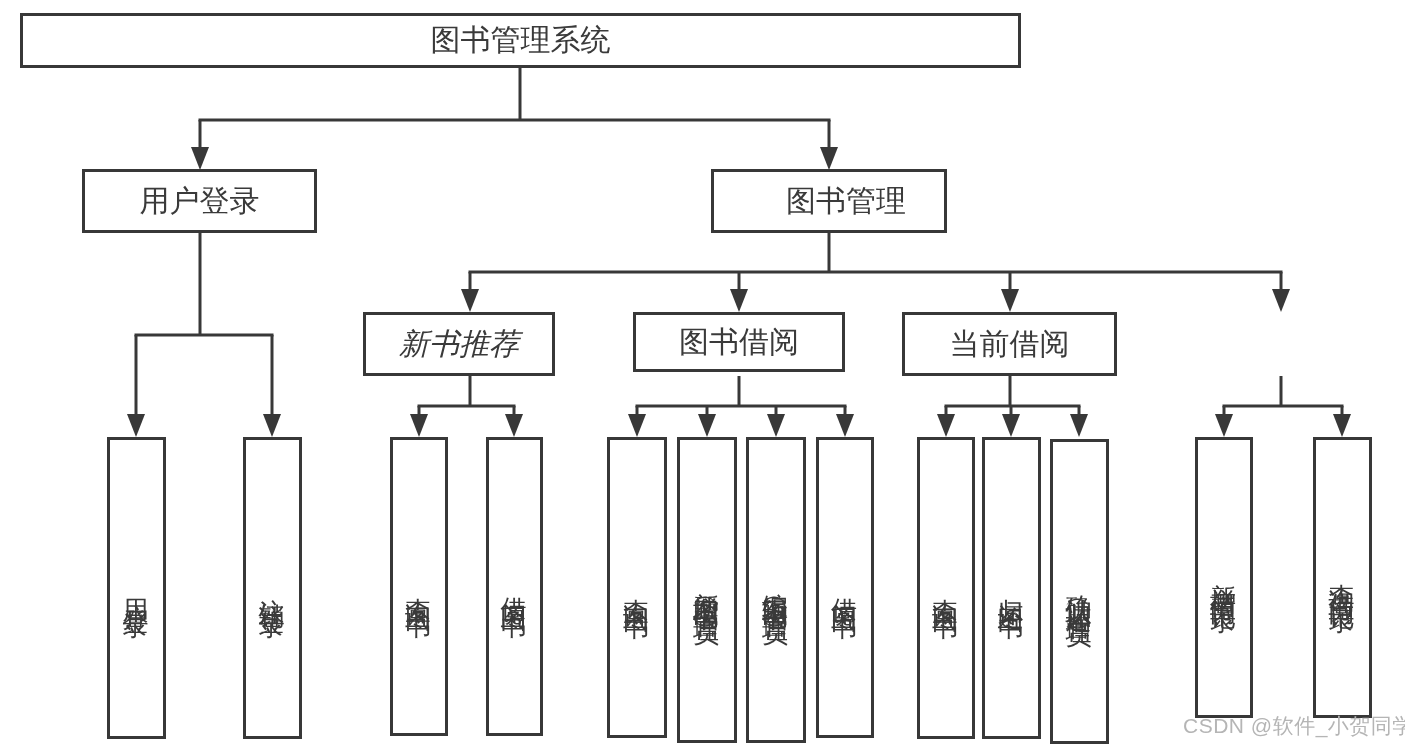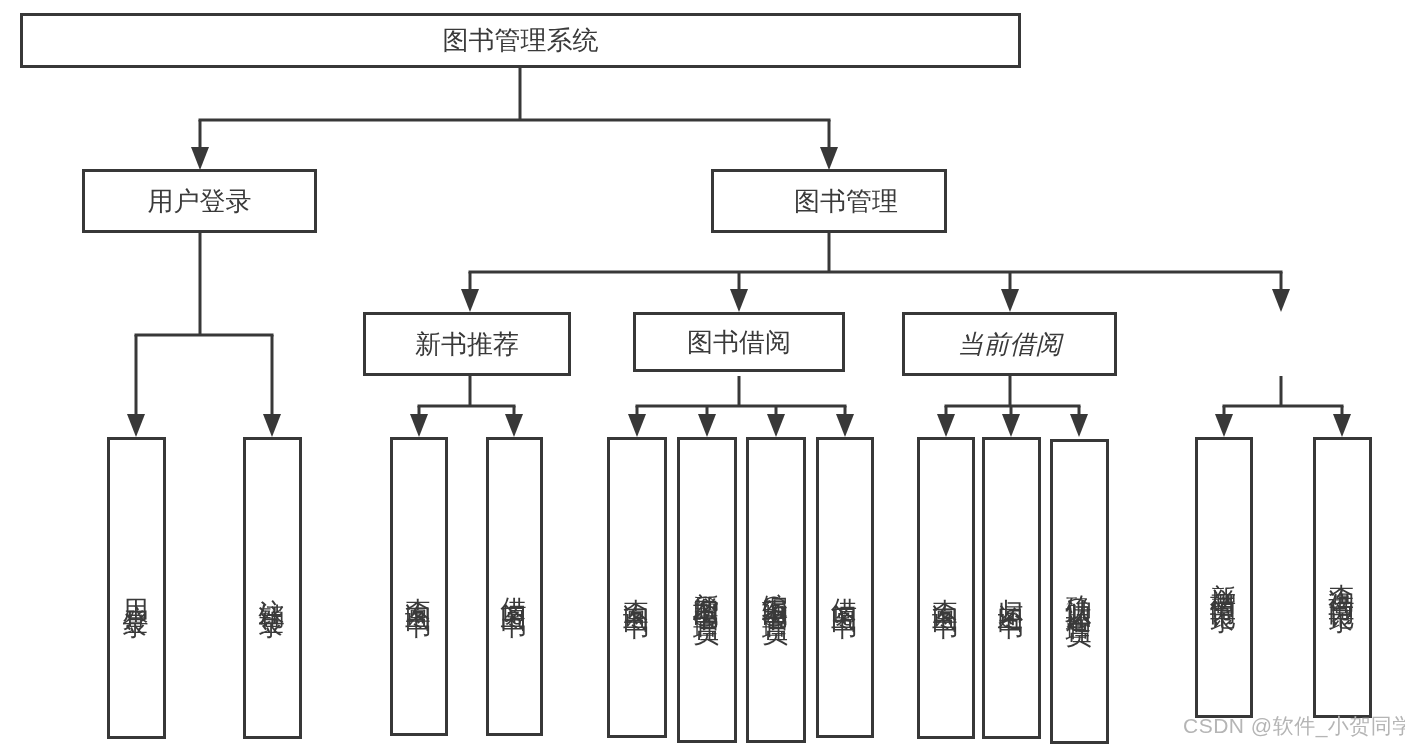--- a/index.html
+++ b/index.html
@@ -17,21 +17,21 @@
     width: 1405px; height: 747px;
   }
   .node {
     position: absolute;
     box-sizing: border-box;
     border: 3px solid #383838;
     background: #ffffff;
     display: flex;
     align-items: center;
     justify-content: center;
-    font-size: 26px;
+    font-size: 30px;
     color: #3a3a3a;
     z-index: 2;
     white-space: nowrap;
   }
   .leaf {
     position: absolute;
     box-sizing: border-box;
     border: 3px solid #383838;
     background: #ffffff;
     display: flex;
@@ -131,23 +131,23 @@
       <polygon points="1215,414 1233,414 1224,437"></polygon>
       <polygon points="1333,414 1351,414 1342,437"></polygon>
     </g>
   </svg>
 
   <div class="node" style="left:20px; top:13px; width:1001px; height:55px;">图书管理系统</div>
 
   <div class="node" style="left:82px; top:169px; width:235px; height:64px;">用户登录</div>
   <div class="node" style="left:711px; top:169px; width:236px; height:64px;padding-left:34px;">图书管理</div>
 
-  <div class="node" style="left:363px; top:312px; width:208px; height:64px;">新书推荐</div>
+  <div class="node" style="left:363px; top:312px; width:192px; height:64px;font-style:italic;">新书推荐</div>
   <div class="node" style="left:633px; top:312px; width:212px; height:60px;">图书借阅</div>
-  <div class="node" style="left:902px; top:312px; width:215px; height:64px;font-style:italic;">当前借阅</div>
+  <div class="node" style="left:902px; top:312px; width:215px; height:64px;">当前借阅</div>
 
   <div class="leaf" style="left:107px; top:437px; width:59px; height:302px;">用户登录</div>
   <div class="leaf" style="left:243px; top:437px; width:59px; height:302px;">注销登录</div>
 
   <div class="leaf" style="left:390px; top:437px; width:58px; height:299px;">查询图书</div>
   <div class="leaf" style="left:486px; top:437px; width:57px; height:299px;">借阅图书</div>
 
   <div class="leaf" style="left:607px; top:437px; width:60px; height:301px;">查询图书</div>
   <div class="leaf" style="left:677px; top:437px; width:60px; height:306px; letter-spacing:4px;">新增图书（管理员）</div>
   <div class="leaf" style="left:746px; top:437px; width:60px; height:306px; letter-spacing:4px;">编辑图书（管理员）</div>

